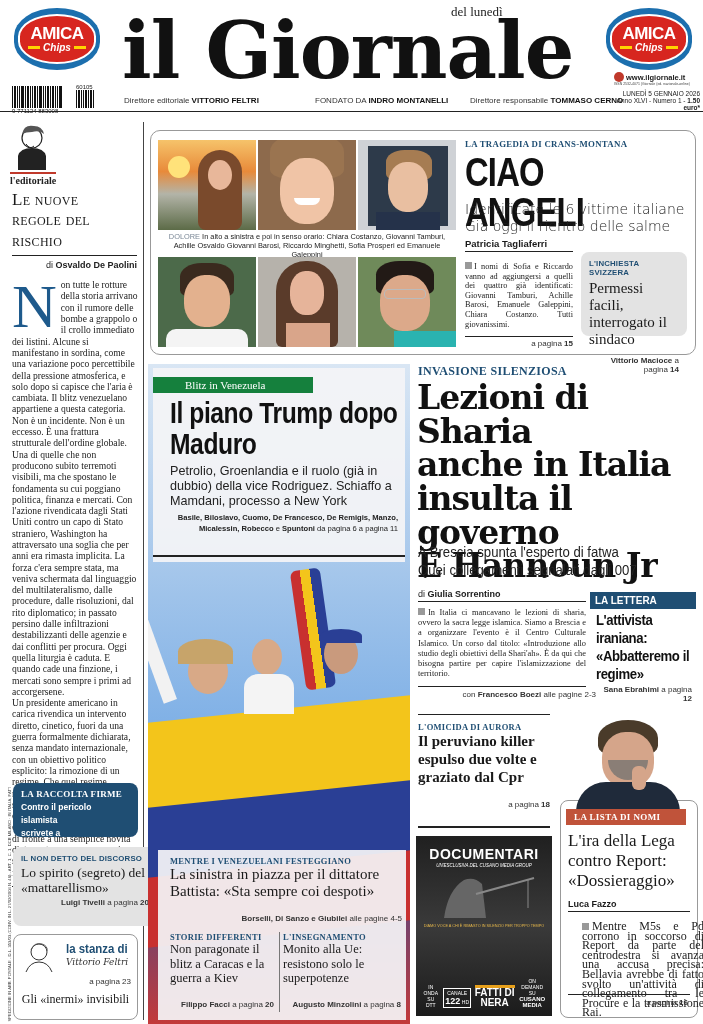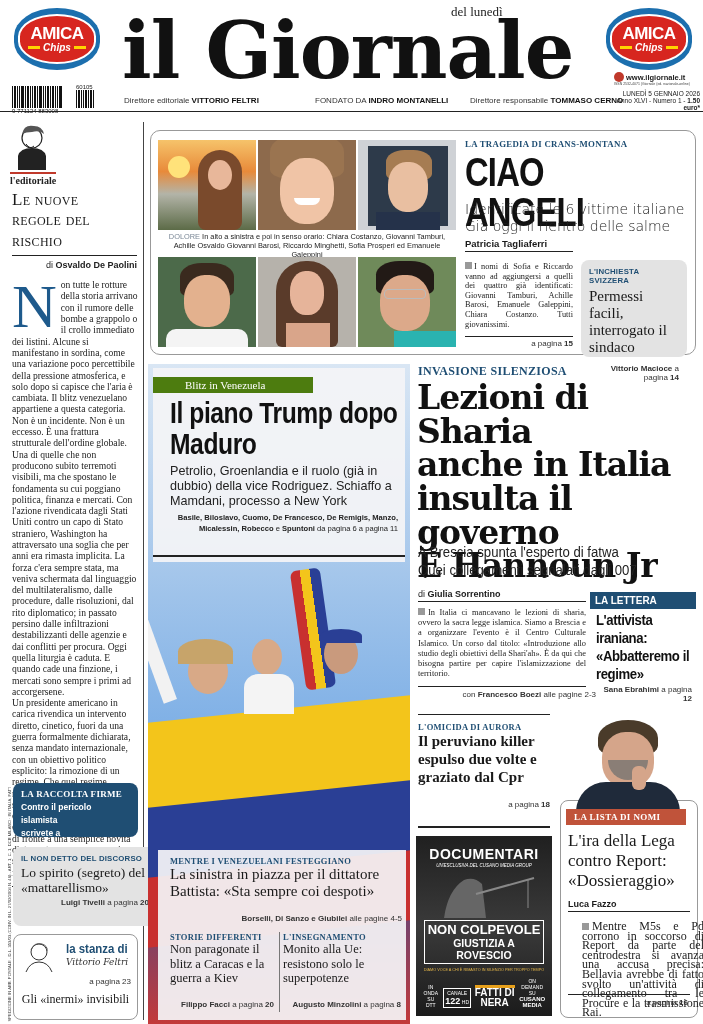--- a/index.html
+++ b/index.html
@@ -42,21 +42,21 @@
   
   .photo { position: absolute; overflow: hidden; }
   .caption { font-family: "Liberation Sans", sans-serif; font-size: 7.4px; line-height: 9px; color: #222; text-align: center; }
   .caption b { color: #7a8796; font-weight: 400; }
 
   
   .ciao { font-family: "Liberation Sans", sans-serif; font-weight: 900; font-size: 40px; letter-spacing: -1px; line-height: 1; color: #111; transform: scaleX(0.82); transform-origin: left; }
   .sub-light { font-family: "DejaVu Sans", sans-serif; font-weight: 300; color: #222; }
 
   
-  .blitz-tag { background: #4d7c0f; color: #fff; font-family: "Liberation Serif", serif; font-size: 11px; padding: 2px 0 2px 32px; }
+  .blitz-tag { background: #15803d; color: #fff; font-family: "Liberation Serif", serif; font-size: 11px; padding: 2px 0 2px 32px; }
   .h-condensed { font-family: "Liberation Sans", sans-serif; font-weight: 700; color: #111; transform: scaleX(0.85); transform-origin: left; letter-spacing: -0.5px; }
   .sans-light { font-family: "Liberation Sans", sans-serif; color: #222; }
 
   
   .big-serif { font-family: "DejaVu Serif", serif; font-weight: 700; color: #111; letter-spacing: -1px; line-height: 1.02; }
   .lettera-tag { background: #1f4e73; color: #fff; font-family: "Liberation Sans", sans-serif; font-weight: 700; font-size: 10px; padding: 3px 5px; }
   .red-tag { background: #c0533a; color: #fff; font-family: "Liberation Serif", serif; font-weight: 700; font-size: 9px; padding: 3px 8px; letter-spacing: 0.4px; }
 
   .ad { background: #1d1d1d; color: #fff; font-family: "Liberation Sans", sans-serif; text-align: center; }
 </style>
@@ -241,21 +241,21 @@
   <div>Già oggi il rientro delle salme</div>
 </div>
 <div class="abs" style="left:465px;top:238px;width:108px;font-family:'Liberation Sans',sans-serif;font-weight:700;font-size:9.5px;border-bottom:1px solid #222;padding-bottom:2px;">Patricia Tagliaferri</div>
 <div class="abs body-text" style="left:465px;top:262px;width:108px;font-size:8.3px;line-height:9.6px;text-align:justify;">
   <span style="display:inline-block;width:7px;height:7px;background:#999;margin-right:2px;"></span><span>I nomi di Sofia e Riccardo vanno ad aggiungersi a quelli dei quattro già identificati: Giovanni Tamburi, Achille Barosi, Emanuele Galeppini, Chiara Costanzo. Tutti giovanissimi.</span>
 </div>
 <div class="abs rule" style="left:465px;top:336px;width:108px;"></div>
 <div class="abs page-ref" style="left:465px;top:339px;width:108px;">
   <span>a pagina</span> <b>15</b>
 </div>
-<div class="abs box-grey" style="left:581px;top:260px;width:106px;height:97px;">
+<div class="abs box-grey" style="left:581px;top:252px;width:106px;height:84px;">
   <div class="kicker-blue" style="font-size:7.8px;">L'INCHIESTA SVIZZERA</div>
   <div class="headline-serif" style="font-size:15px;line-height:17px;margin-top:3px;">Permessi facili, interrogato il sindaco</div>
   <div class="page-ref" style="margin-top:8px;">
     <b>Vittorio Macioce</b> <span>a pagina</span> <b>14</b>
   </div>
 </div>
 
 <div class="photo" style="left:148px;top:364px;width:262px;height:660px;background:linear-gradient(180deg,#d9e6f4 0%,#9fc3ea 35%,#7fb0e6 55%,#2d4a9a 70%,#c33a3a 100%);">
 
   <div style="position:absolute;left:0;top:345px;width:262px;height:110px;background:#f3c51b;transform:skewY(-6deg);"></div>
@@ -337,24 +337,20 @@
 <div class="abs rule" style="left:418px;top:826px;width:132px;height:2px;"></div>
 
 <div class="abs ad" style="left:416px;top:836px;width:136px;height:180px;background:linear-gradient(180deg,#202020,#3a3a3a 50%,#1b1b1b);">
   <div style="font-weight:700;font-size:14px;letter-spacing:0.5px;margin-top:10px;">DOCUMENTARI</div>
   <div style="font-size:4.5px;font-style:italic;margin-top:1px;">UN'ESCLUSIVA DEL CUSANO MEDIA GROUP</div>
   <svg width="120" height="50" viewBox="0 0 120 50" style="display:block;margin:2px auto 0;">
     <path d="M20 48 Q24 20 40 10 Q50 6 58 14 L62 48 Z" fill="#666"></path>
     <line x1="52" y1="24" x2="110" y2="8" stroke="#888" stroke-width="2"></line>
     <line x1="104" y1="10" x2="104" y2="38" stroke="#888"></line>
   </svg>
-  <div style="margin:0 8px;border:1px solid #fff;padding:2px 0;">
-    <div style="font-weight:700;font-size:13px;line-height:14px;">NON COLPEVOLE</div>
-    <div style="font-weight:700;font-size:10.5px;line-height:12px;">GIUSTIZIA A ROVESCIO</div>
-  </div>
   <div style="font-size:3.8px;color:#e7b84a;margin-top:4px;">DIAMO VOCE A CHI È RIMASTO IN SILENZIO PER TROPPO TEMPO</div>
   <div style="display:flex;justify-content:space-around;align-items:flex-end;position:absolute;left:4px;right:4px;bottom:8px;font-size:5px;">
     <span style="width:18px;">IN ONDA SU DTT</span>
     <span style="border:1px solid #fff;padding:1px;">
       <span>CANALE</span><br>
       <b style="font-size:9px;">122</b> <span>HD</span>
     </span>
     <span style="font-weight:700;font-size:10px;width:40px;line-height:10px;border-top:3px solid #e7a01b;">FATTI DI NERA</span>
     <span style="width:28px;">
       <span>ON DEMAND SU</span><br>

